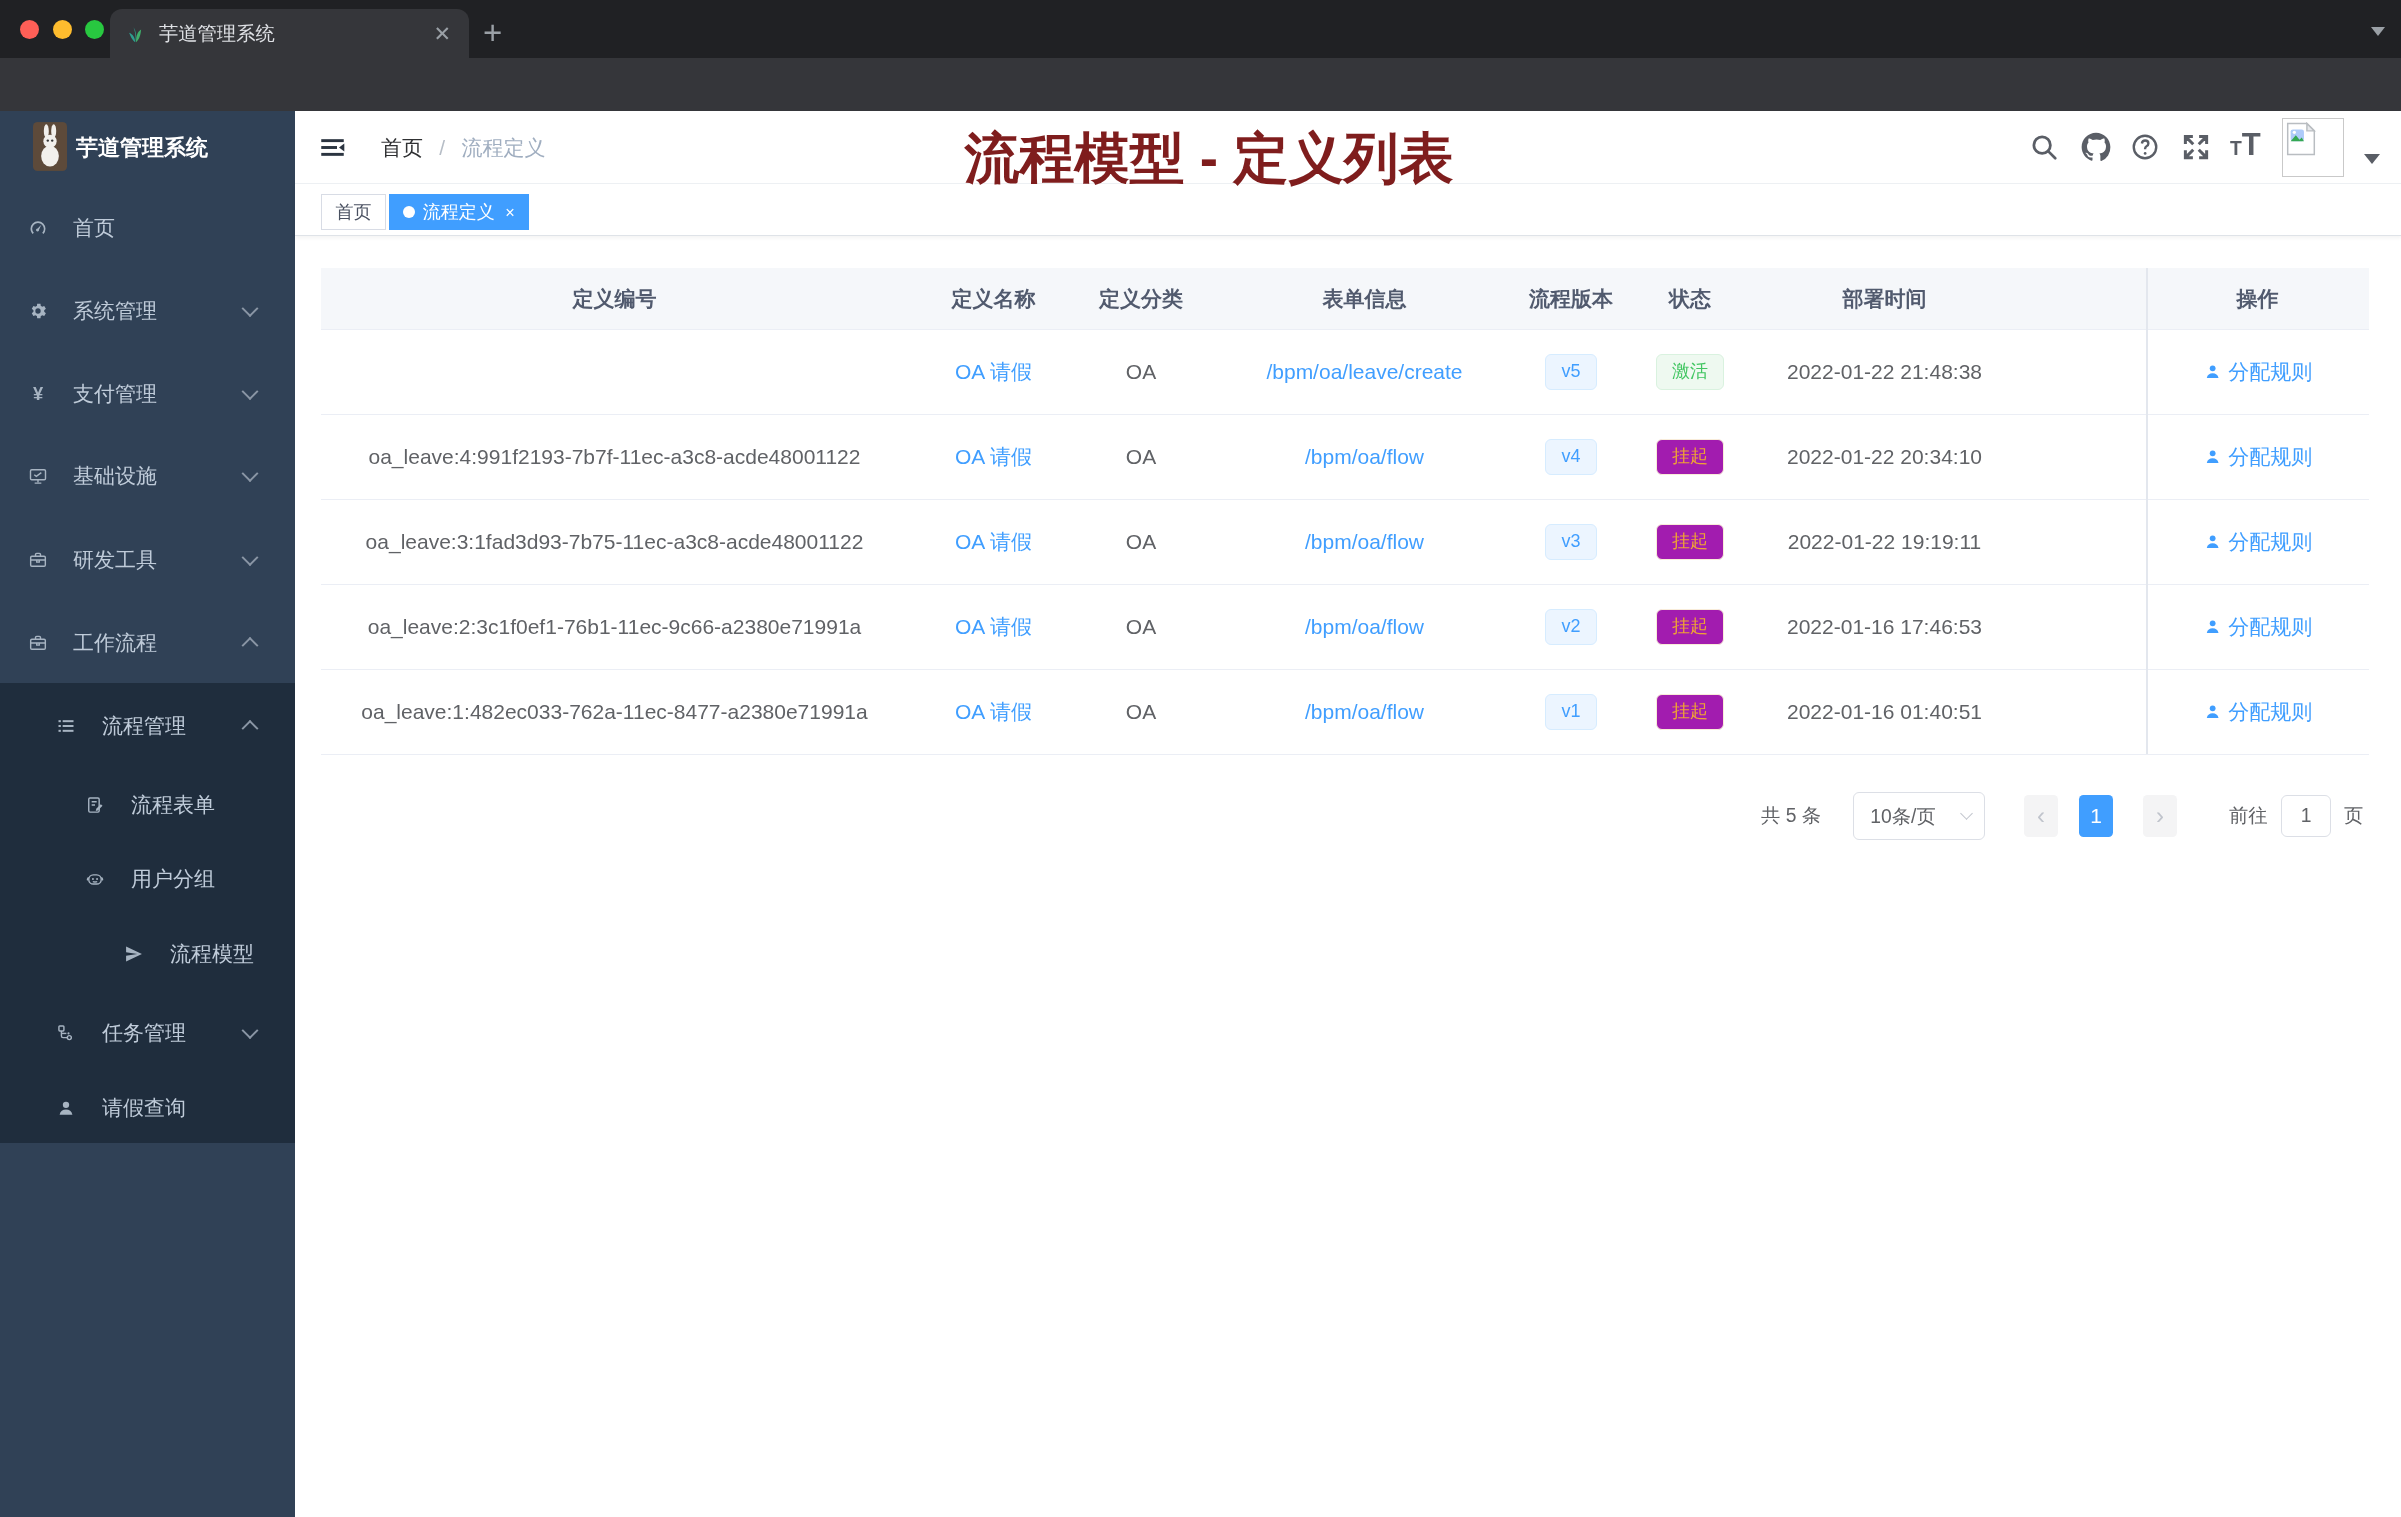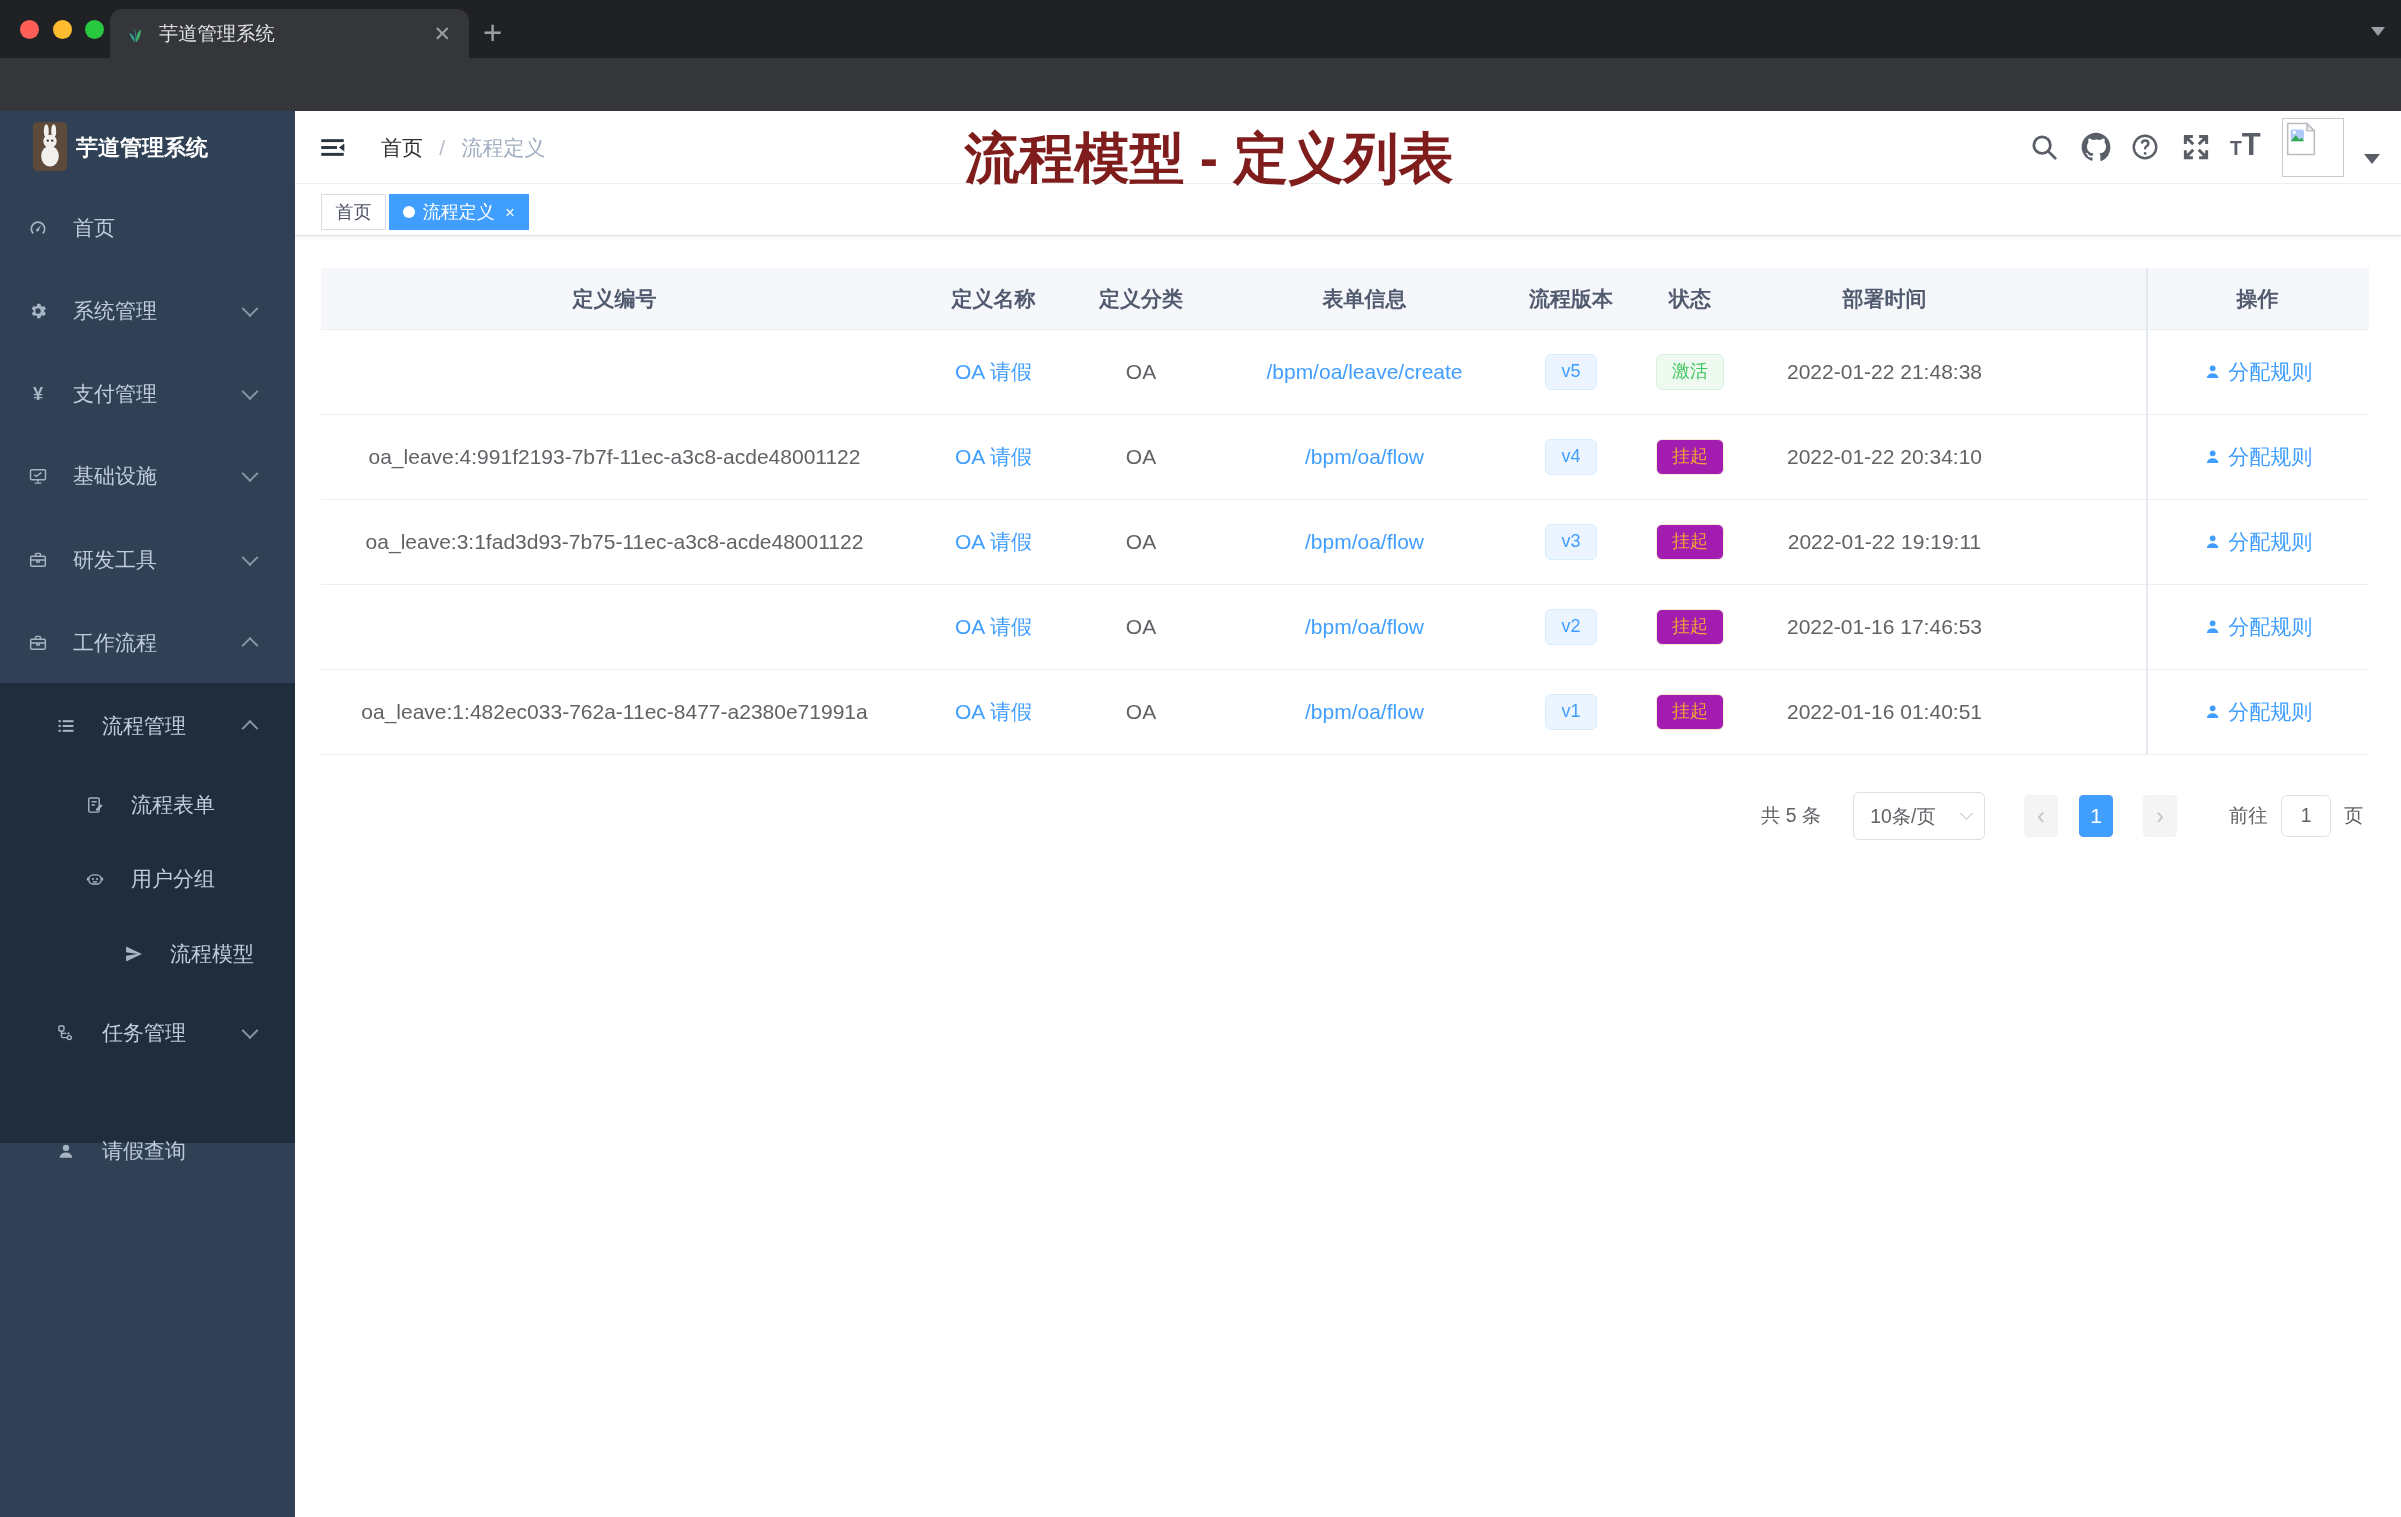--- a/index.html
+++ b/index.html
@@ -303,21 +303,21 @@
           <span class="mi-icon" style="left: 56px;"><svg viewBox="0 0 24 24" fill="none" stroke="currentColor" stroke-width="1.7">
               <rect x="3.5" y="3.5" width="6" height="6" rx="1"></rect>
               <path d="M6.5 9.5v6c0 1.1.9 2 2 2h5"></path>
               <circle cx="16" cy="17.5" r="2.4"></circle>
               <path d="M6.5 12.5h6"></path>
               <circle cx="15" cy="12.5" r="1.3" fill="currentColor" stroke="none"></circle>
             </svg></span>
           <span class="mi-label" style="left: 102px;">任务管理</span>
           <span class="chev down"></span>
         </div>
-        <div class="menu-item" style="top: 1003px; height: 74px;">
+        <div class="menu-item" style="top: 960px; height: 74px;">
           <span class="mi-icon" style="left: 56px;"><svg viewBox="0 0 24 24" fill="currentColor">
               <circle cx="12" cy="8.2" r="3.8"></circle>
               <path d="M4.5 19.5c.6-3.8 3.6-5.7 7.5-5.7s6.9 1.9 7.5 5.7l.1.5h-15.2z"></path>
             </svg></span>
           <span class="mi-label" style="left: 102px;">请假查询</span>
         </div>
       </div>
   </div>
 
   <div class="navbar"></div>
@@ -455,20 +455,21 @@
                 <svg viewBox="0 0 24 24" fill="#409eff">
                   <circle cx="12" cy="7.8" r="3.6"></circle>
                   <path d="M4.8 19.5c.6-3.6 3.5-5.5 7.2-5.5s6.6 1.9 7.2 5.5l.1.5H4.7z"></path>
                 </svg>
               </span>
               <span>分配规则</span>
             </span>
           </span>
         </div>
         <div class="trow">
+          <span class="cell cA">oa_leave:2:3c1f0ef1-76b1-11ec-9c66-a2380e71991a</span>
           <span class="cell cB link">OA 请假</span>
           <span class="cell cC">OA</span>
           <span class="cell cD link">/bpm/oa/flow</span>
           <span class="cell cE">
             <span class="badge version">v2</span>
           </span>
           <span class="cell cF">
             <span class="badge warning">挂起</span>
           </span>
           <span class="cell cG">2022-01-16 17:46:53</span>

